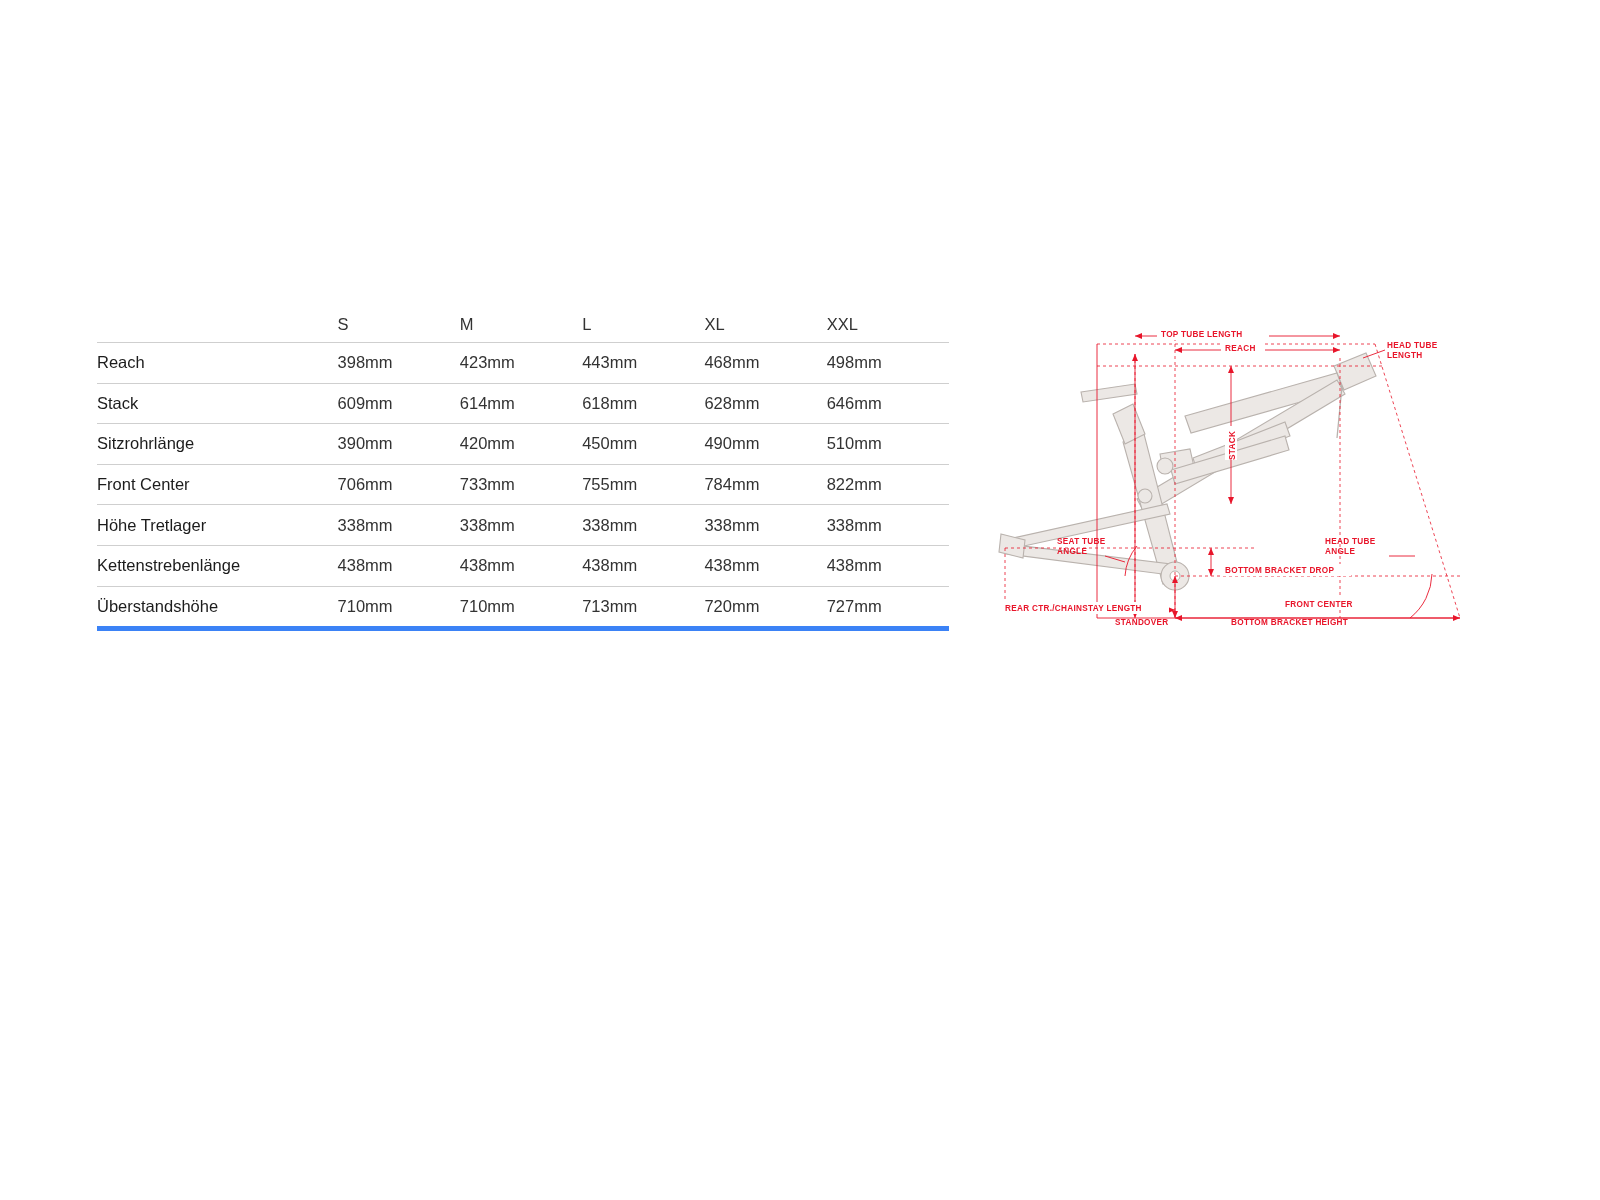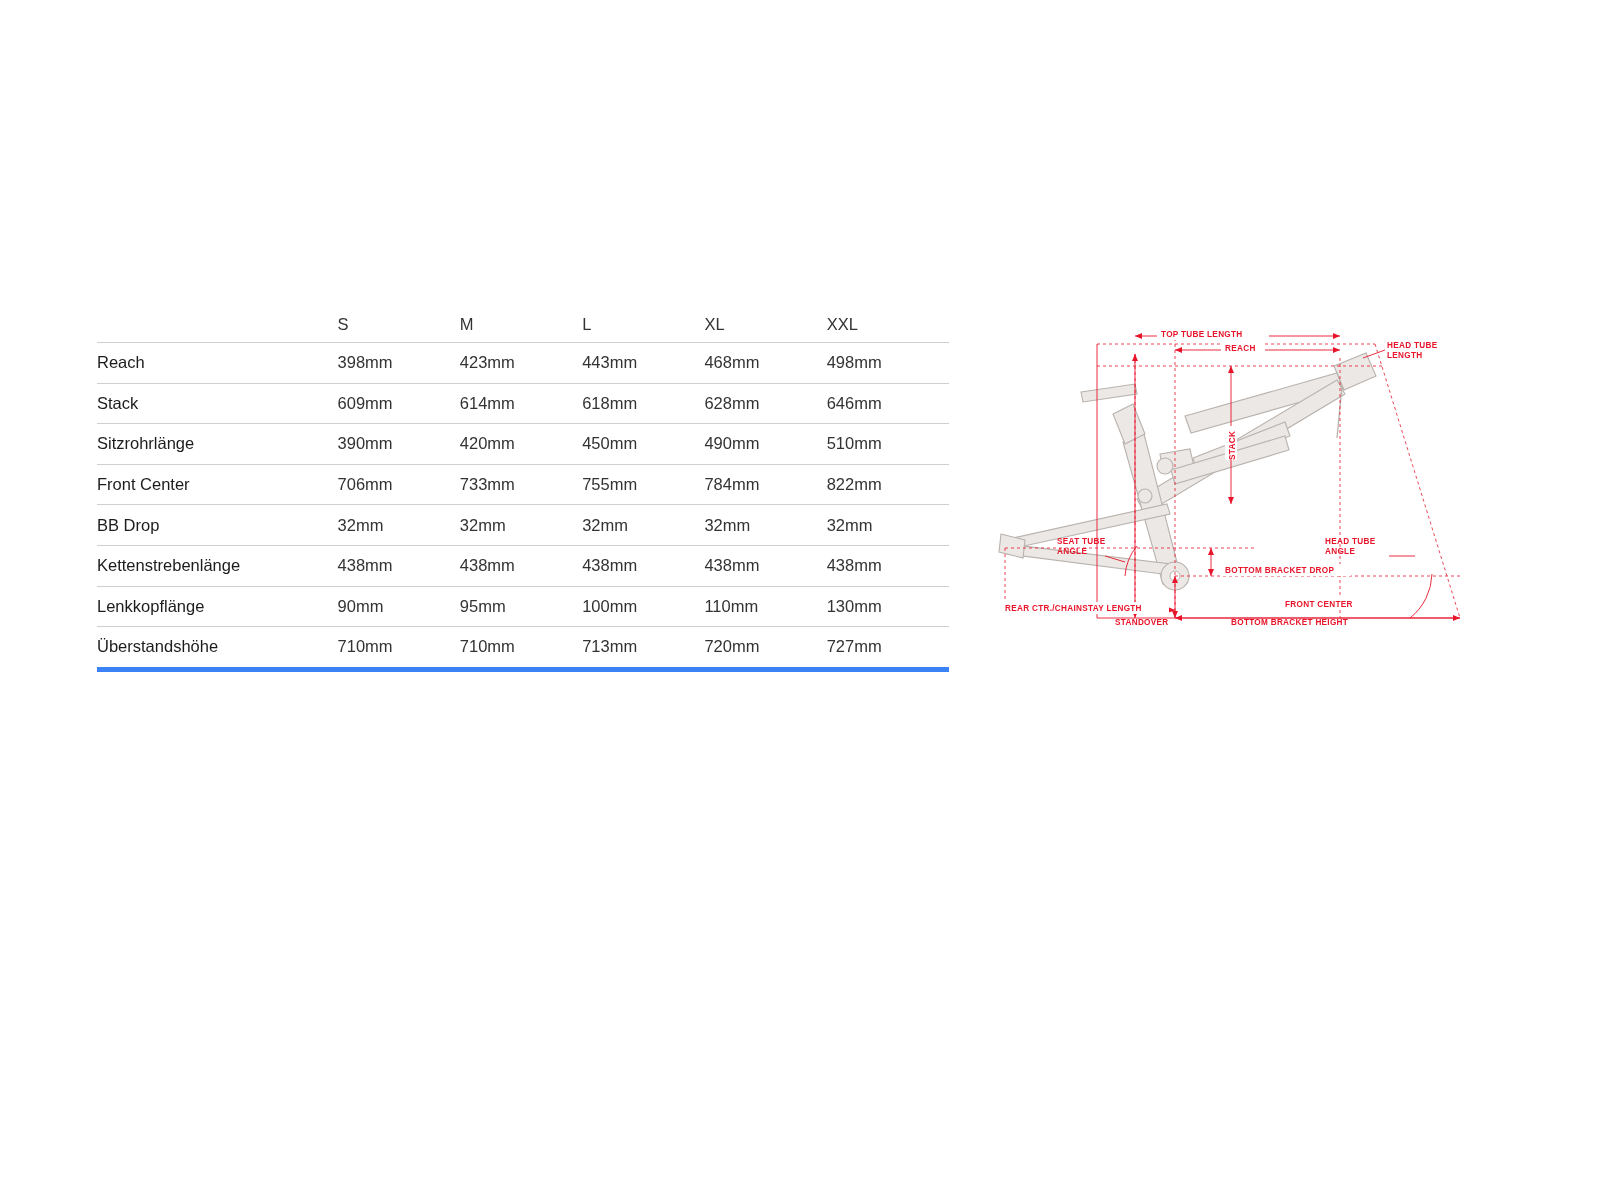--- a/index.html
+++ b/index.html
@@ -150,42 +150,34 @@
       </tr>
       <tr>
         <td class="label">Front Center</td>
         <td class="val">706mm</td>
         <td class="val">733mm</td>
         <td class="val">755mm</td>
         <td class="val">784mm</td>
         <td class="val">822mm</td>
       </tr>
       <tr>
-        <td class="label">BB Drop</td>
-        <td class="val">32mm</td>
-        <td class="val">32mm</td>
-        <td class="val">32mm</td>
-        <td class="val">32mm</td>
-        <td class="val">32mm</td>
+        <td class="label">Höhe Tretlager</td>
+        <td class="val">338mm</td>
+        <td class="val">338mm</td>
+        <td class="val">338mm</td>
+        <td class="val">338mm</td>
+        <td class="val">338mm</td>
       </tr>
       <tr>
         <td class="label">Kettenstrebenlänge</td>
         <td class="val">438mm</td>
         <td class="val">438mm</td>
         <td class="val">438mm</td>
         <td class="val">438mm</td>
         <td class="val">438mm</td>
-      </tr>
-      <tr>
-        <td class="label">Lenkkopflänge</td>
-        <td class="val">90mm</td>
-        <td class="val">95mm</td>
-        <td class="val">100mm</td>
-        <td class="val">110mm</td>
-        <td class="val">130mm</td>
       </tr>
       <tr>
         <td class="label">Überstandshöhe</td>
         <td class="val">710mm</td>
         <td class="val">710mm</td>
         <td class="val">713mm</td>
         <td class="val">720mm</td>
         <td class="val">727mm</td>
       </tr>
     </tbody>

